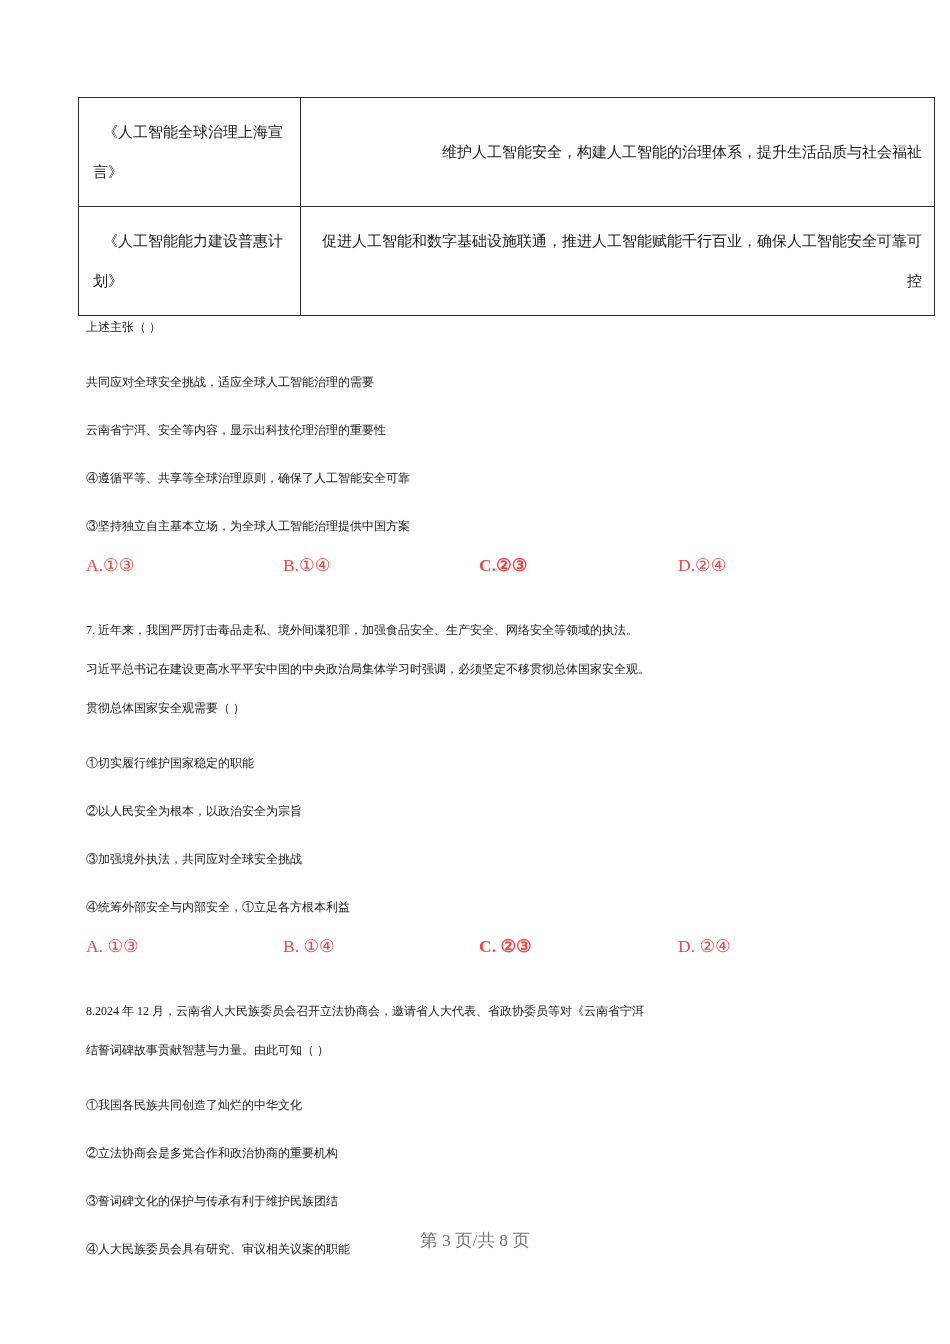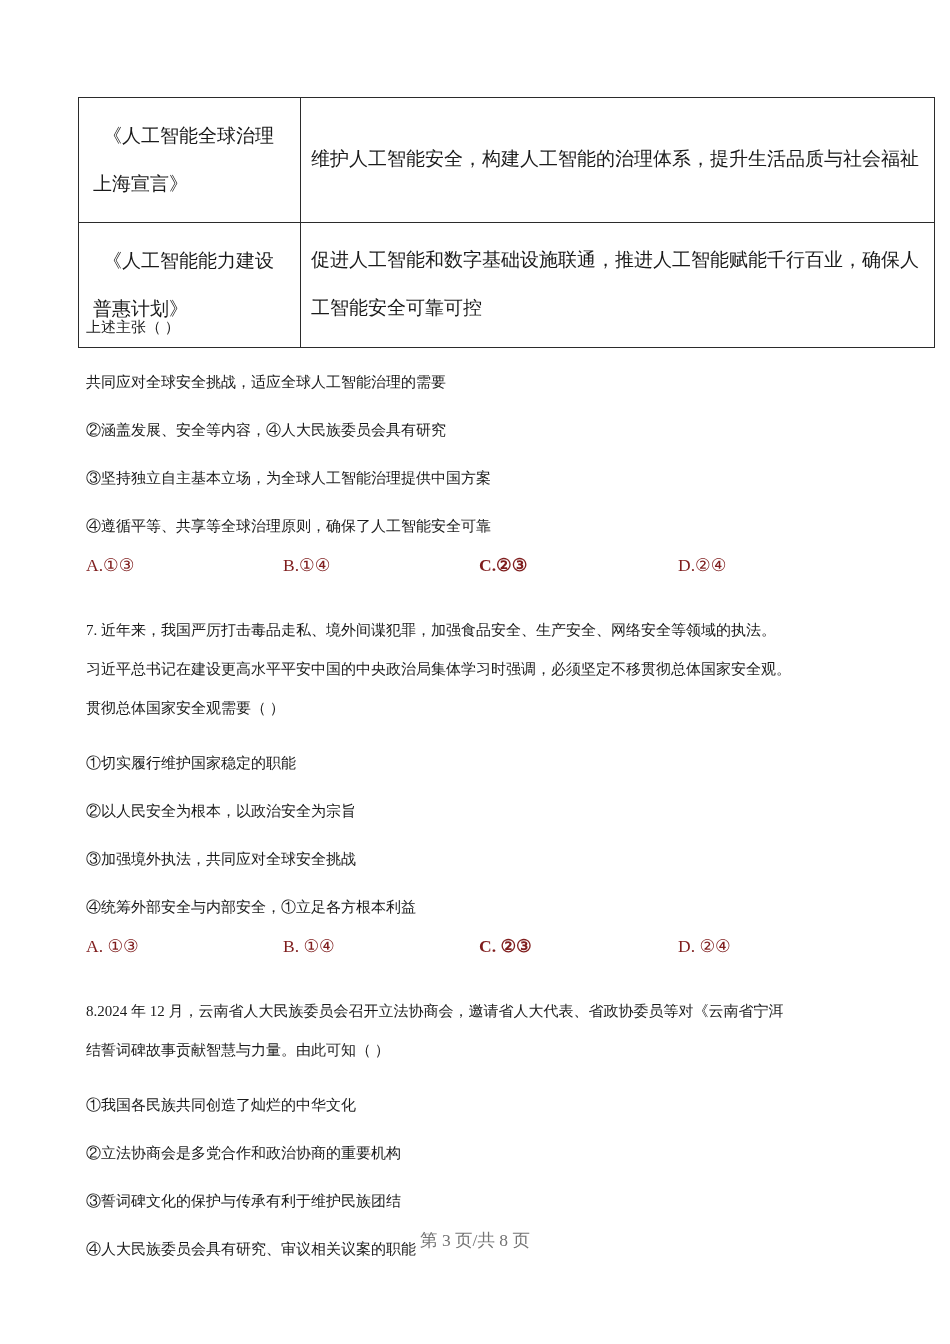--- a/index.html
+++ b/index.html
@@ -28,50 +28,49 @@
     position: absolute;
     left: 78px;
     top: 97px;
     width: 808px;
     border-collapse: collapse;
     table-layout: fixed;
   }
   .doc-table td {
     border: 1.2px solid #2b2b2b;
     vertical-align: middle;
-    font-size: 19px;
-    line-height: 48px;
+    font-size: 15px;
+    line-height: 40px;
     color: #1a1a1a;
   }
   .doc-table td.col-name {
     width: 197px;
     padding: 14px 10px 14px 14px;
     text-align: left;
     text-indent: 10px;
   }
   .doc-table td.col-desc {
     width: 611px;
     padding: 14px 12px 14px 10px;
-    text-align: left;
-    font-family: Liberation Mono, monospace;
+    text-align: right;
   }
   .row-1 .col-name { height: 80px; }
   .row-1 .col-desc { height: 80px; }
   .row-2 .col-name { height: 66px; }
   .row-2 .col-desc { height: 66px; }
 
   
   .body-text {
     position: absolute;
     left: 86px;
     top: 308px;
     width: 800px;
   }
   .line {
-    font-size: 15px;
+    font-size: 12px;
     color: #1a1a1a;
     white-space: nowrap;
   }
   
   .stem {
     line-height: 39px;
   }
   
   .item {
     line-height: 42px;
@@ -83,21 +82,21 @@
   .q-start {
     margin-top: 20px;
   }
 
   
   .options {
     position: relative;
     height: 36px;
     margin-top: 8px;
     font-size: 17.5px;
-    color: #7f1d1d;
+    color: #ef4444;
   }
   .options .opt {
     position: absolute;
     top: 0;
     white-space: nowrap;
   }
   .opt-a { left: 0px; }
   .opt-b { left: 197px; }
   .opt-c { left: 393px; font-weight: bold; }
   .opt-d { left: 592px; }
@@ -129,23 +128,23 @@
         <td class="col-desc">促进人工智能和数字基础设施联通，推进人工智能赋能千行百业，确保人工智能安全可靠可控</td>
       </tr>
     </tbody>
   </table>
 
   <div class="body-text">
 
     <div class="line stem">上述主张（    ）</div>
 
     <div class="line item gap-top">共同应对全球安全挑战，适应全球人工智能治理的需要</div>
-    <div class="line item">②涵盖发展、安全等内容，④人大民族委员会具有研究</div>
+    <div class="line item">云南省宁洱、安全等内容，显示出科技伦理治理的重要性</div>
+    <div class="line item">④遵循平等、共享等全球治理原则，确保了人工智能安全可靠</div>
     <div class="line item">③坚持独立自主基本立场，为全球人工智能治理提供中国方案</div>
-    <div class="line item">④遵循平等、共享等全球治理原则，确保了人工智能安全可靠</div>
 
     <div class="options">
       <span class="opt opt-a">A.①③</span>
       <span class="opt opt-b">B.①④</span>
       <span class="opt opt-c">C.②③</span>
       <span class="opt opt-d">D.②④</span>
     </div>
 
     <div class="line stem q-start">7. 近年来，我国严厉打击毒品走私、境外间谍犯罪，加强食品安全、生产安全、网络安全等领域的执法。</div>
     <div class="line stem">习近平总书记在建设更高水平平安中国的中央政治局集体学习时强调，必须坚定不移贯彻总体国家安全观。</div>

